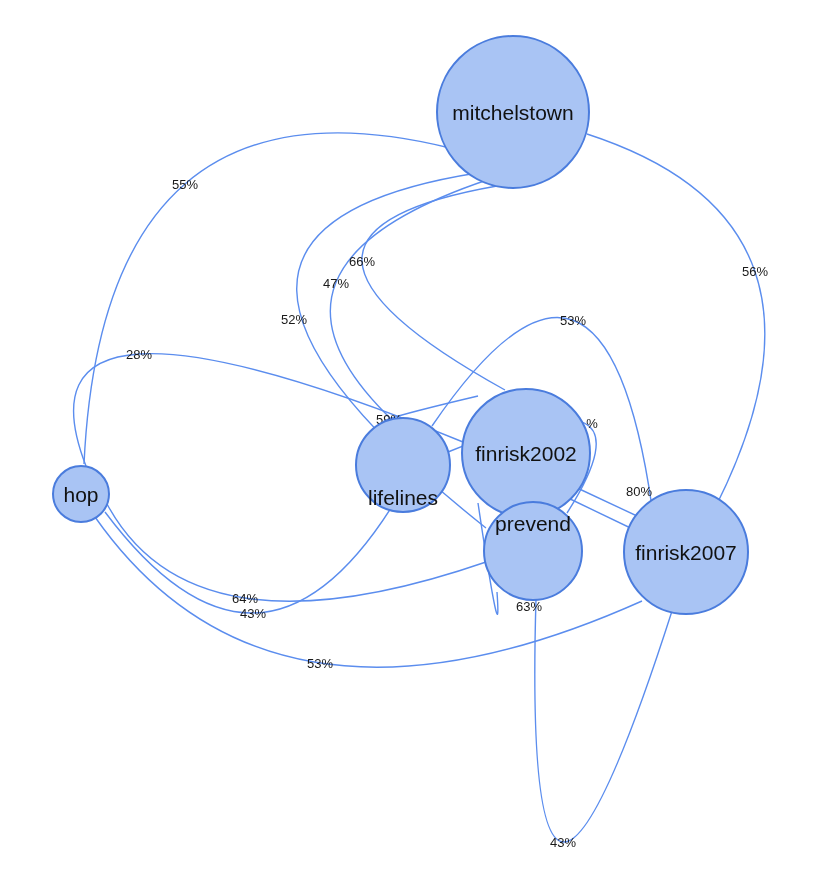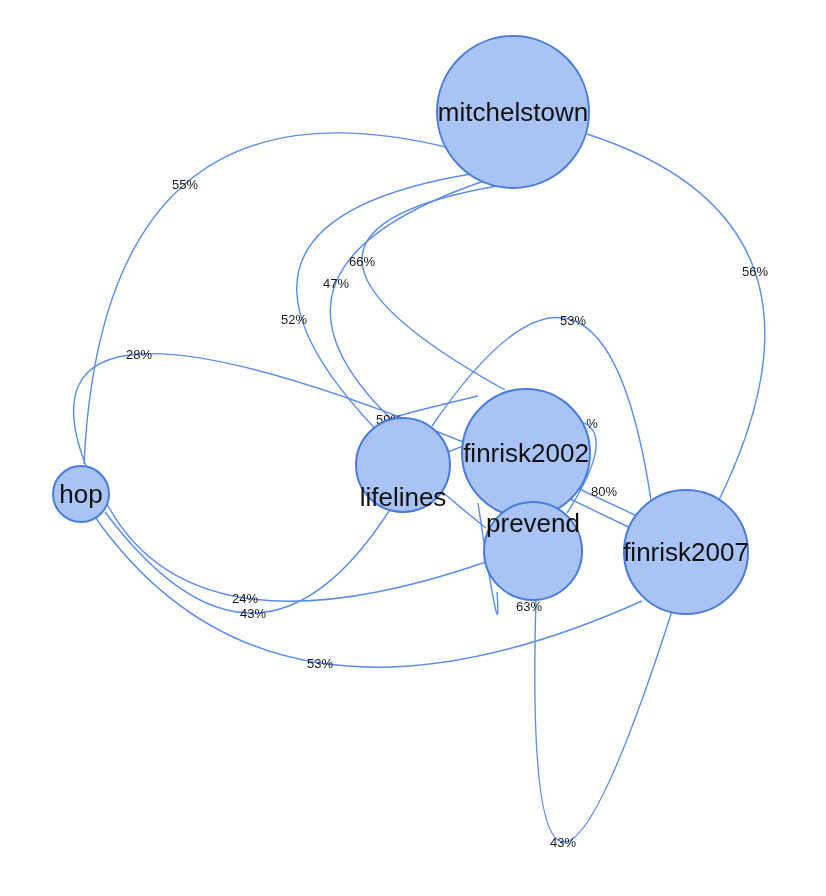--- a/index.html
+++ b/index.html
@@ -19,21 +19,21 @@
     transform:translate(-50%,-50%);
     font-size:13px;
     color:#1a1a1a;
     white-space:nowrap;
     line-height:1;
   }
   .node-label{
     position:absolute;
     z-index:3;
     transform:translate(-50%,-50%);
-    font-size:26px;
+    font-size:21px;
     color:#111111;
     white-space:nowrap;
     line-height:1;
   }
   .edge-path{fill:none;stroke:#5b8dee;stroke-width:1.4px;}
   .node-circle{fill:#a9c4f4;stroke:#4a7cdd;stroke-width:2px;cursor:pointer;}
 </style>
 </head>
 <body>
 
@@ -58,24 +58,24 @@
     <path class="edge-path" d="M 536 599 Q 522 1079 672 611"></path>
   </svg>
 
   <div class="edge-label" style="left:185px;top:184px;">55%</div>
   <div class="edge-label" style="left:755px;top:271px;">56%</div>
   <div class="edge-label" style="left:362px;top:261px;">66%</div>
   <div class="edge-label" style="left:336px;top:283px;">47%</div>
   <div class="edge-label" style="left:294px;top:291px;margin-top:28px;">52%</div>
   <div class="edge-label" style="left:139px;top:354px;">28%</div>
   <div class="edge-label" style="left:320px;top:663px;">53%</div>
-  <div class="edge-label" style="left:245px;top:598px;">24%</div>
+  <div class="edge-label" style="left:245px;top:598px;">64%</div>
   <div class="edge-label" style="left:253px;top:613px;">43%</div>
   <div class="edge-label" style="left:389px;top:419px;">59%</div>
-  <div class="edge-label" style="left:604px;top:491px;">80%</div>
+  <div class="edge-label" style="left:639px;top:491px;">80%</div>
   <div class="edge-label" style="left:573px;top:320px;">53%</div>
   <div class="edge-label" style="left:592px;top:423px;">%</div>
   <div class="edge-label" style="left:495px;top:606px;margin-left:34px;">63%</div>
   <div class="edge-label" style="left:563px;top:842px;">43%</div>
 
   <svg id="nodes-layer" width="826" height="896">
     <circle class="node-circle" cx="513" cy="112" r="76"></circle>
     <circle class="node-circle" cx="81" cy="494" r="28"></circle>
     <circle class="node-circle" cx="403" cy="465" r="47"></circle>
     <circle class="node-circle" cx="526" cy="453" r="64"></circle>

